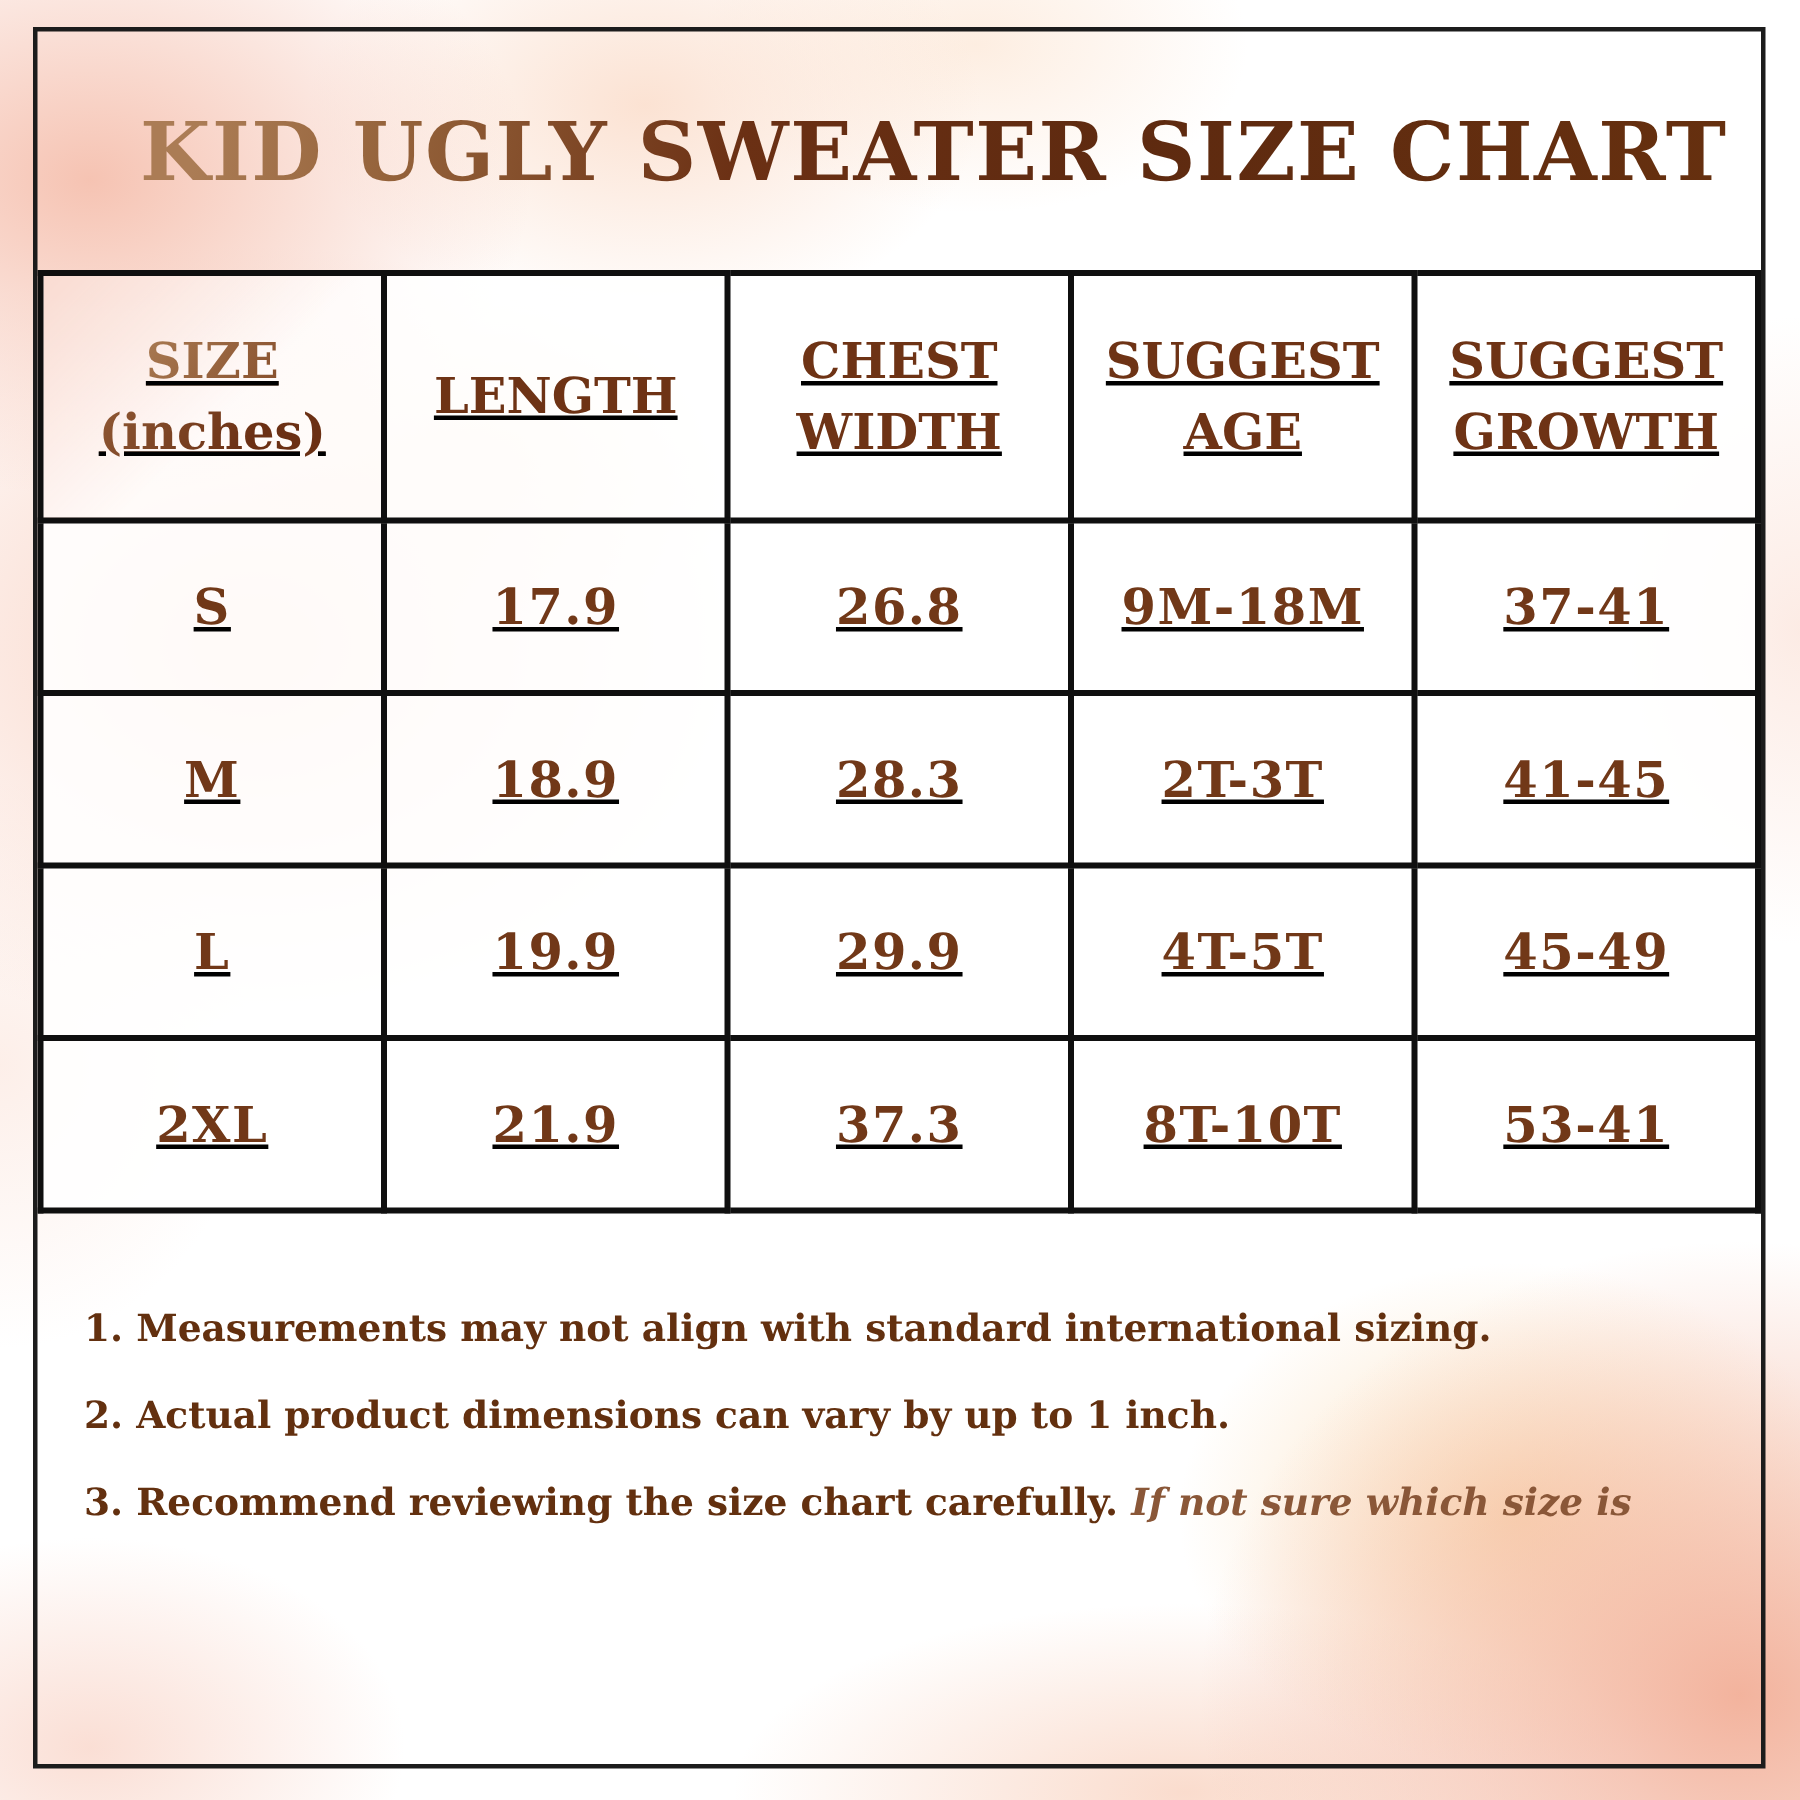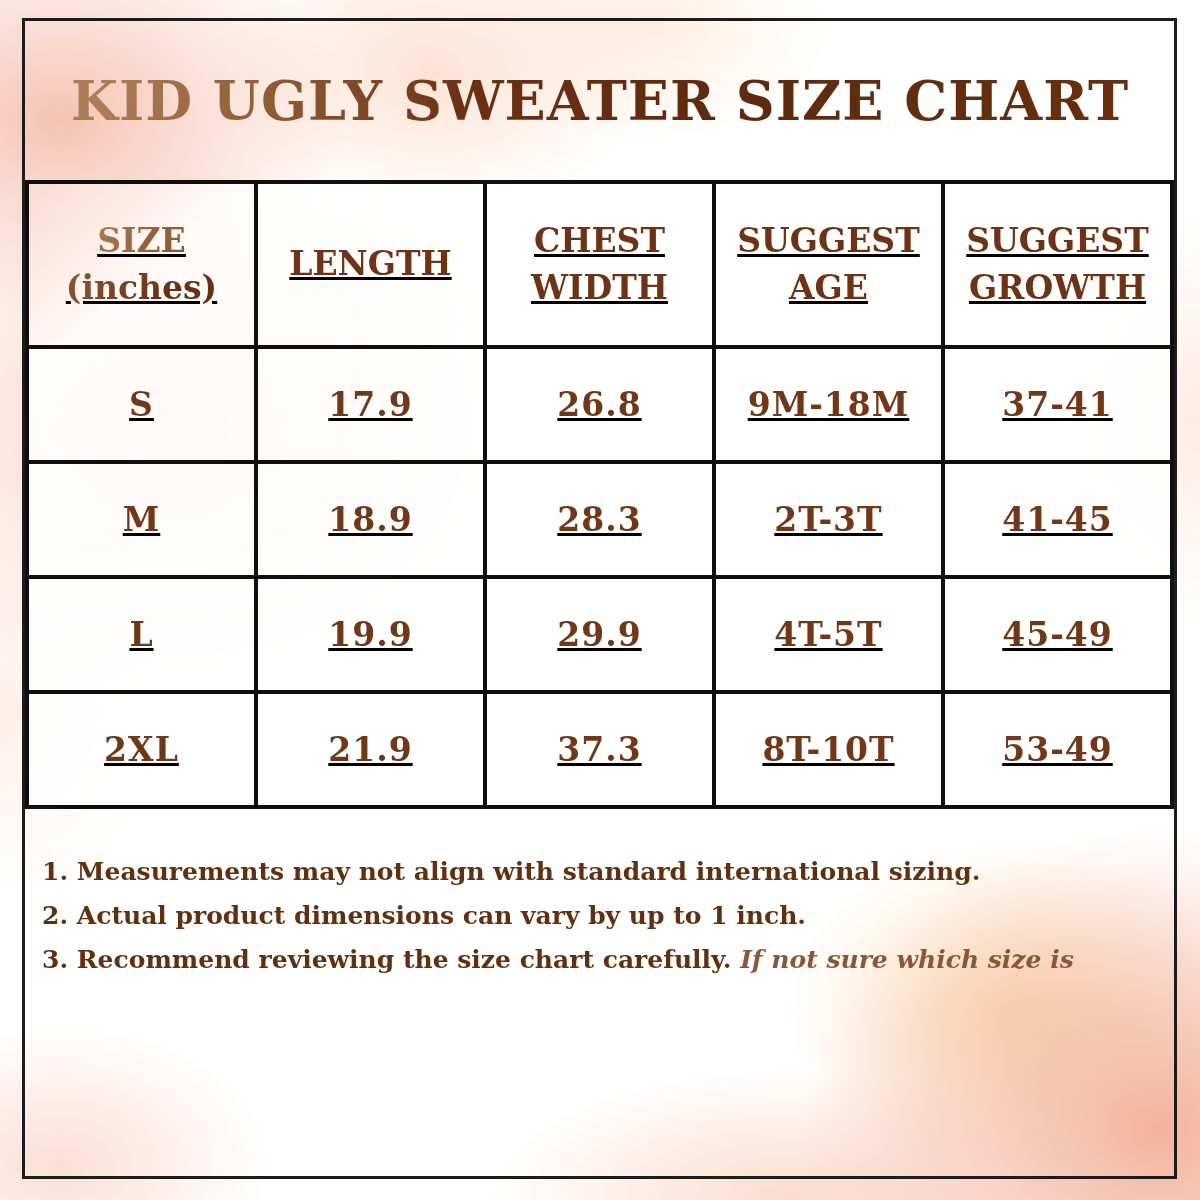--- a/index.html
+++ b/index.html
@@ -24,21 +24,21 @@
       radial-gradient(ellipse 300px 200px at 60px 1165px,  rgba(248,205,190,.65), rgba(248,205,190,0) 70%),
       radial-gradient(ellipse 240px 270px at 0px 710px,    rgba(250,219,206,.45), rgba(250,219,206,0) 70%),
       #ffffff;
   }
   .frame{
     position:absolute;left:22px;top:18px;width:1155px;height:1161px;
     box-sizing:border-box;border:3px solid #1c1c1c;
     display:flex;flex-direction:column;overflow:hidden;
   }
   
-  .title-band{height:159px;flex:none;display:flex;align-items:center;justify-content:flex-start;padding-left:46px;}
+  .title-band{height:159px;flex:none;display:flex;align-items:center;justify-content:center;padding-left:46px;}
   .title{
     margin:0;font-size:54px;letter-spacing:1px;white-space:nowrap;
     background:linear-gradient(100deg,#ab7c55 4%,#95633b 16%,#6b3014 38%,#5e2a10 62%,#66300f 100%);
     -webkit-background-clip:text;background-clip:text;color:transparent;
   }
   
   table.size-table{width:100%;border-collapse:collapse;table-layout:fixed;flex:none;text-decoration:underline;}
   .size-table th,.size-table td{
     border:4px solid #0f0f0f;text-align:center;vertical-align:middle;
     background:rgba(255,255,255,.87);
@@ -49,21 +49,21 @@
       linear-gradient(135deg,rgba(246,196,180,.55),rgba(255,255,255,0) 55%),
       rgba(255,255,255,.82);
   }
   .size-table th.grad .hdr{
     background:linear-gradient(125deg,#a97a52 0%,#8a5330 40%,#6b3014 78%);
     -webkit-background-clip:text;background-clip:text;color:transparent;
   }
   .size-table td{height:109px;font-size:33px;color:#713818;letter-spacing:1px;}
   
   .notes{flex:1;padding:40px 15px 0 15px;overflow:hidden;}
-  .notes p{margin:2px;font-size:25px;line-height:42px;color:#63300f;white-space:nowrap;}
+  .notes p{margin:16px;font-size:25px;line-height:42px;color:#63300f;white-space:nowrap;}
   .notes .light{color:#8a5738;font-style:italic;}
 </style>
 </head>
 <body>
 
 <div class="canvas">
   <div class="frame">
 
     <div class="title-band">
       <h1 class="title">KID UGLY SWEATER SIZE CHART</h1>
@@ -103,21 +103,21 @@
           <td>19.9</td>
           <td>29.9</td>
           <td>4T-5T</td>
           <td>45-49</td>
         </tr>
         <tr>
           <td>2XL</td>
           <td>21.9</td>
           <td>37.3</td>
           <td>8T-10T</td>
-          <td>53-49</td>
+          <td>53-41</td>
         </tr>
       </tbody>
     </table>
 
     <div class="notes">
       <p>1. Measurements may not align with standard international sizing.</p>
       <p>2. Actual product dimensions can vary by up to 1 inch.</p>
       <p><span>3. Recommend reviewing the size chart carefully.</span> <span class="light">If not sure which size is</span></p>
     </div>
 

